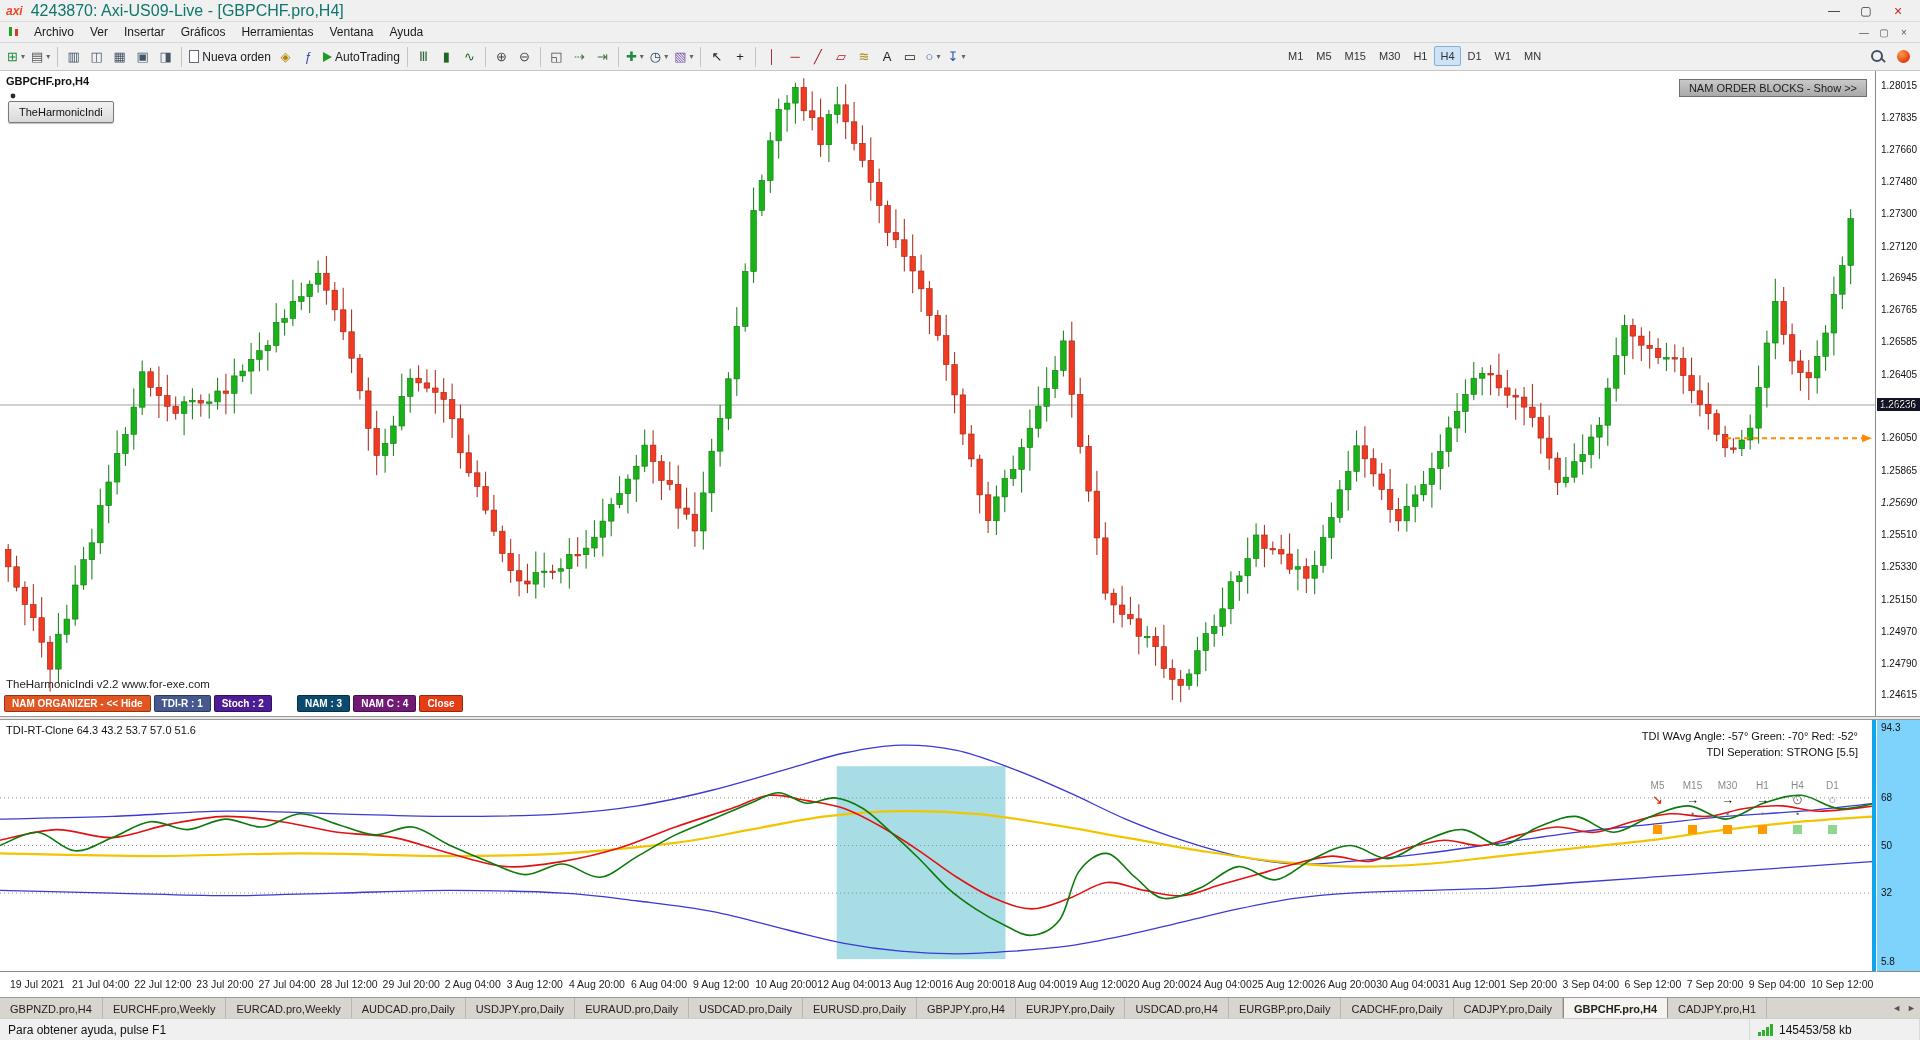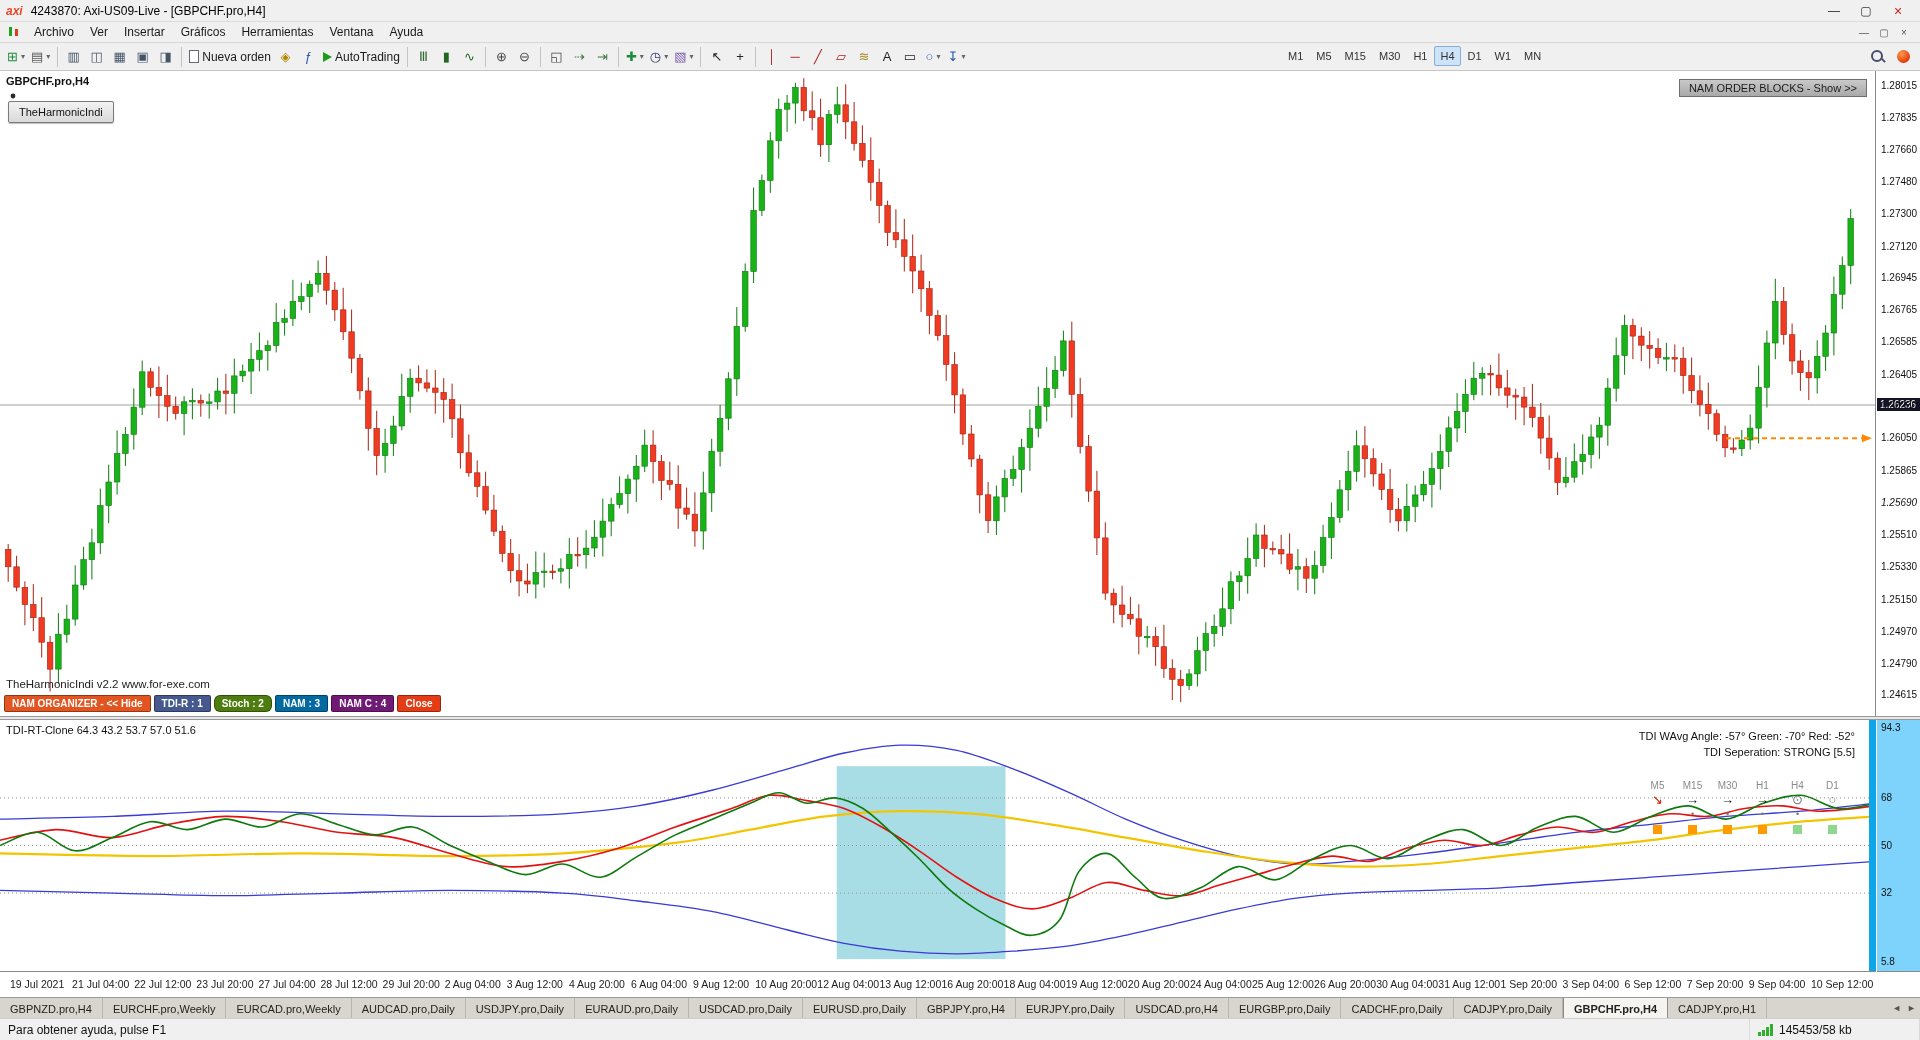--- a/index.html
+++ b/index.html
@@ -3,21 +3,21 @@
 <meta charset="utf-8">
 <style>
   *{box-sizing:border-box;margin:0;padding:0}
   html,body{width:1920px;height:1040px;overflow:hidden;background:#d4d0c8;
     font-family:"Liberation Sans",sans-serif;font-size:12px;color:#111}
   .app{width:1920px;height:1040px;display:flex;flex-direction:column;background:#f0f0f0;outline:1px solid #9aa0a6}
 
   
   .titlebar{height:22px;background:#f0f0f0;display:flex;align-items:center;padding:0 6px;border-bottom:1px solid #dcdcdc;flex:none}
   .logo{color:#e8482a;font-weight:bold;font-size:12px;margin-right:8px;font-style:italic}
-  .title-text{font-size:12px;color:#000000}
+  .title-text{font-size:16px;color:#0f766e}
   .win-controls{margin-left:auto;display:flex}
   .win-btn{width:32px;height:20px;display:flex;align-items:center;justify-content:center;font-size:12px;color:#333}
   .win-btn.close{color:#c81e1e;font-size:14px}
 
   
   .menubar{height:21px;background:#f0f0f0;display:flex;align-items:center;border-bottom:1px solid #d6d6d6;flex:none;padding:0 2px}
   .icon-app{position:relative;width:16px;height:14px;margin:0 4px;display:inline-block}
   .icon-app::before{content:'';position:absolute;left:3px;top:2px;width:3px;height:9px;background:#1fa41f}
   .icon-app::after{content:'';position:absolute;left:9px;top:4px;width:3px;height:7px;background:#e03a20}
   .menu-item{padding:3px 8px;color:#1a1a1a;font-size:12px}
@@ -48,21 +48,21 @@
   .symbol-label{position:absolute;left:6px;top:4px;font-size:11px;font-weight:bold;color:#111}
   .harmonic-btn{position:absolute;left:8px;top:30px;padding:4px 10px;font-size:11px;color:#111;background:linear-gradient(#f2f2f2,#d9d9d9);border:1px solid #7a7a7a;border-radius:2px;box-shadow:0 1px 1px rgba(0,0,0,.25)}
   .order-blocks-btn{position:absolute;right:8px;top:8px;padding:2px 9px;font-size:11px;color:#1c1c1c;background:linear-gradient(#c9c9c9,#a9a9a9);border:1px solid #6f6f6f}
   .watermark{position:absolute;left:6px;bottom:26px;font-size:11.5px;color:#222}
   .nam-buttons{position:absolute;left:4px;bottom:4px;display:flex;gap:3px}
   .nam-btn{color:#fff;font-size:10px;font-weight:bold;padding:2px 7px;border-radius:2px;border:1px solid rgba(0,0,0,.35);white-space:pre}
   .price-scale{position:absolute;left:1877px;top:0;width:43px;height:645px;background:#fff;font-size:10px;color:#111}
   .price-label{position:absolute;left:4px;white-space:nowrap}
   .current-price-box{position:absolute;left:0;width:43px;padding:1px 3px;background:#141428;color:#fff;font-size:10px}
   .splitter{position:absolute;top:645px;left:0;width:1920px;height:4px;background:#e8e8e8;border-top:1px solid #999;border-bottom:1px solid #999}
-  .indicator{position:absolute;top:649px;left:0;width:1876px;height:251px;background:#fff;border-right:7px solid #0ea5e9;overflow:hidden}
+  .indicator{position:absolute;top:649px;left:0;width:1876px;height:251px;background:#fff;border-right:4px solid #0ea5e9;overflow:hidden}
   .ind-title{position:absolute;left:6px;top:4px;font-size:11px;color:#111}
   .ind-info{position:absolute;right:14px;top:8px;text-align:right;font-size:11px;color:#111;line-height:16px}
   .ind-scale{position:absolute;left:1877px;top:649px;width:43px;height:251px;background:#7dd3fc;font-size:10px;color:#111}
   .scale-label{position:absolute;left:4px}
   .tdi-tf{position:absolute;left:1640px;top:60px;display:flex}
   .tdi-tf-col{width:35px;text-align:center}
   .tdi-tf-label{font-size:10px;color:#8a8a8a}
   .tdi-tf-arrow{font-size:13px;height:18px;line-height:18px}
   .tdi-tf-dot{font-size:9px;color:#777;height:10px;line-height:10px}
   .tdi-tf-square{width:9px;height:9px;margin:6px auto 0 auto}
@@ -705,22 +705,22 @@
           <polygon points="1872,367.3 1862,363.3 1862,371.3" fill="#ff8a00"></polygon>
           <circle cx="13" cy="25" r="2.4" fill="#2a2a2a"></circle>
         </svg>
       <div class="symbol-label">GBPCHF.pro,H4</div>
       <div class="harmonic-btn">TheHarmonicIndi</div>
       <div class="order-blocks-btn">NAM ORDER BLOCKS - Show &gt;&gt;</div>
       <div class="watermark">TheHarmonicIndi v2.2 www.for-exe.com</div>
       <div class="nam-buttons" id="nam-buttons">
           <div class="nam-btn" style="background: rgb(226, 84, 32);">NAM ORGANIZER - &lt;&lt; Hide</div>
           <div class="nam-btn" style="background: rgb(70, 89, 143);">TDI-R : 1</div>
-          <div class="nam-btn" style="background: #4d7c0f; border-radius: 6px;">Stoch : 2</div>
-          <div class="nam-btn" style="background: #0369a1;">NAM : 3</div>
+          <div class="nam-btn" style="background: #4c1d95;">Stoch : 2</div>
+          <div class="nam-btn" style="background: #0c4a6e; margin-left: 22px;">NAM : 3</div>
           <div class="nam-btn" style="background: #701a75; text-align: center;">NAM C : 4</div>
           <div class="nam-btn" style="background: rgb(228, 60, 20);">Close</div>
         </div>
     </div>
     <div class="price-scale" id="price-scale">
       <div class="current-price-box" id="current-price-box" style="top: 326.967px;">1.26236</div>
     <div class="price-label" style="top: 9.22917px;">1.28015</div>
         <div class="price-label" style="top: 41.4792px;">1.27835</div>
         <div class="price-label" style="top: 72.8333px;">1.27660</div>
         <div class="price-label" style="top: 105.083px;">1.27480</div>

